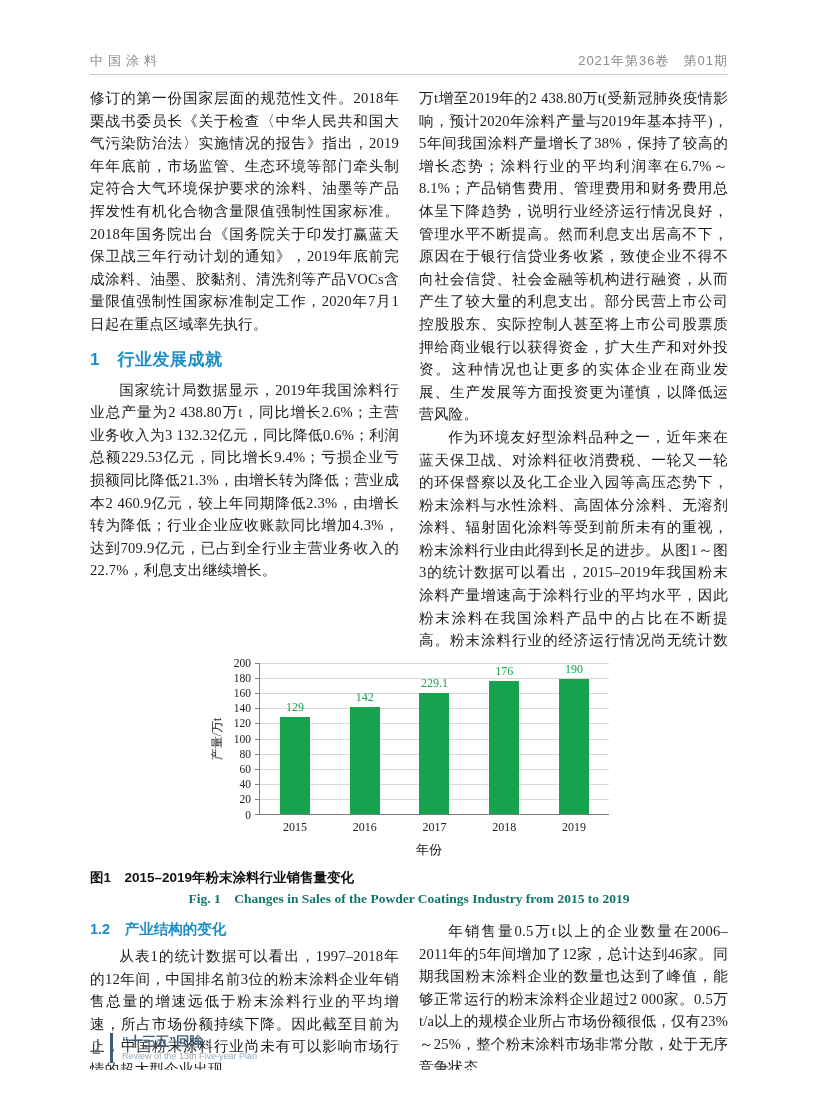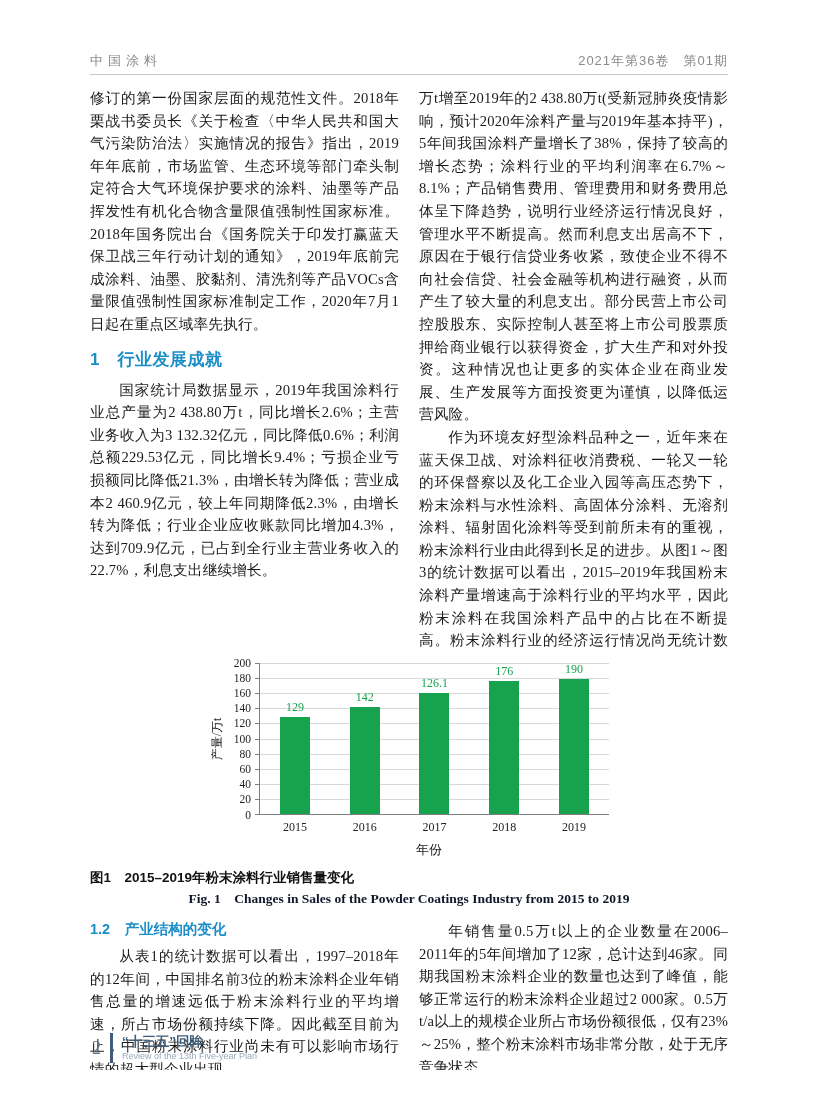--- a/index.html
+++ b/index.html
@@ -66,21 +66,21 @@
   .bar { width:30px; }
   .spacer { width:51px; }
   .xlabels { flex:1; display:flex; margin-top:5px; }
   .xtick { flex:1; text-align:center; font-size:12px; color:#222; }
   .xlab { text-align:center; font-size:13px; margin-top:6px; margin-left:40px; color:#222; }
   .caption-zh {
     text-align:left; font-weight:bold; font-size:13.5px; margin-top:10px; color:#111;
     font-family:"Liberation Sans","DejaVu Sans",sans-serif;
   }
   .caption-en {
-    text-align:center; font-weight:bold; font-size:13.5px; margin-top:3px; color:#0f172a;
+    text-align:center; font-weight:bold; font-size:13.5px; margin-top:3px; color:#0f766e;
     font-family:"Liberation Serif","DejaVu Serif",serif;
   }
   
   .pg-footer {
     position:absolute; left:92px; bottom:36px;
     display:flex; align-items:center; gap:9px;
   }
   .page-num { font-size:18px; color:#64788c; }
   .footer-bar { width:3px; height:30px; background:#3f5d78; }
   .footer-text { display:flex; flex-direction:column; justify-content:center; }
@@ -160,21 +160,21 @@
             <div class="bars">
               <div class="slot">
                 <div class="bar-label" style="color: rgb(23, 162, 78);">129</div>
                 <div class="bar" style="background: rgb(23, 162, 78); height: 64.5%;"></div>
               </div>
               <div class="slot">
                 <div class="bar-label" style="color: rgb(23, 162, 78);">142</div>
                 <div class="bar" style="background: rgb(23, 162, 78); height: 71%;"></div>
               </div>
               <div class="slot">
-                <div class="bar-label" style="color: rgb(23, 162, 78);">126.1</div>
+                <div class="bar-label" style="color: rgb(23, 162, 78);">229.1</div>
                 <div class="bar" style="background: rgb(23, 162, 78); height: 80.25%;"></div>
               </div>
               <div class="slot">
                 <div class="bar-label" style="color: rgb(23, 162, 78);">176</div>
                 <div class="bar" style="background: rgb(23, 162, 78); height: 88%;"></div>
               </div>
               <div class="slot">
                 <div class="bar-label" style="color: rgb(23, 162, 78);">190</div>
                 <div class="bar" style="background: rgb(23, 162, 78); height: 95%;"></div>
               </div>

